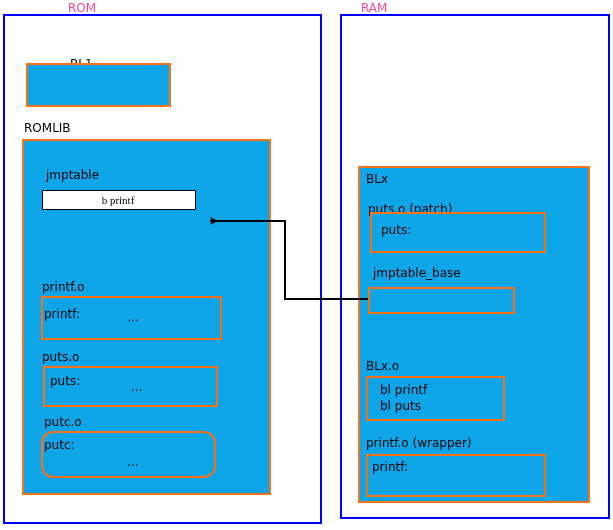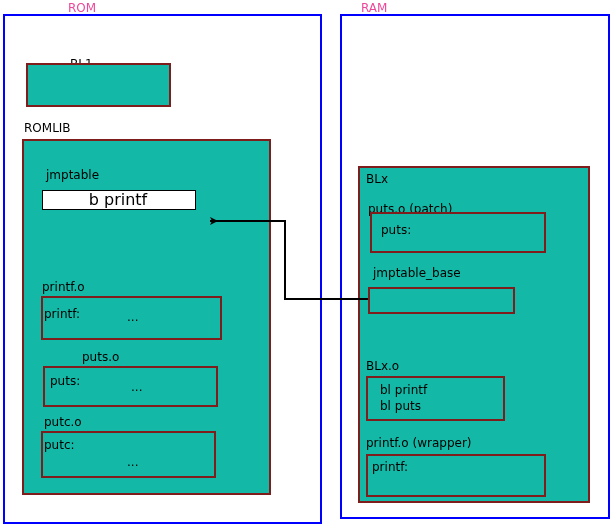--- a/index.html
+++ b/index.html
@@ -24,23 +24,23 @@
   .region-label {
     position: absolute;
     font-size: 12px;
     color: #ec4899;
     white-space: nowrap;
     line-height: 14px;
     margin-left: 8px;
   }
   .box {
     position: absolute;
-    border: 2px solid #7f1d1d;
+    border: 2px solid #f97316;
     box-sizing: border-box;
-    background: #14b8a6;
+    background: #0ea5e9;
   }
   .box-thin {
     position: absolute;
     border: 1.5px solid #000000;
     box-sizing: border-box;
     background: #ffffff;
   }
   .label {
     position: absolute;
     font-size: 12px;
@@ -50,25 +50,26 @@
   }
   .celltext {
     position: absolute;
     font-size: 12px;
     color: #000000;
     white-space: pre;
     line-height: 14px;
   }
   .centered {
     position: absolute;
-    font-size: 16px;
+    font-size: 11px;
     color: #000000;
     white-space: nowrap;
     text-align: center;
     line-height: 14px;
+    font-family: Liberation Serif, serif;
   }
   svg.arrow-layer {
     position: absolute;
     left: 0;
     top: 0;
     width: 613px;
     height: 530px;
     pointer-events: none;
   }
 </style>
@@ -93,28 +94,28 @@
   <div class="box-thin" style="left:42px; top:190px; width:154px; height:20px;">
     <span class="centered" style="left:0; top:2px; width:150px;">b printf</span>
   </div>
 
   <div class="label" style="left:42px; top:280px;">printf.o</div>
   <div class="box" style="left:41px; top:296px; width:181px; height:44px;">
     <span class="celltext" style="left:1px; top:9px;">printf:</span>
     <span class="celltext" style="left:84px; top:12px;">...</span>
   </div>
 
-  <div class="label" style="left:42px; top:350px;margin-left:40px;">puts.o</div>
+  <div class="label" style="left:42px; top:350px;">puts.o</div>
   <div class="box" style="left:43px; top:366px; width:175px; height:41px;">
     <span class="celltext" style="left:5px; top:6px;">puts:</span>
     <span class="celltext" style="left:86px; top:12px;">...</span>
   </div>
 
   <div class="label" style="left:44px; top:415px;">putc.o</div>
-  <div class="box" style="left:41px; top:431px; width:175px; height:47px;">
+  <div class="box" style="left:41px; top:431px; width:175px; height:47px;border-radius:12px;">
     <span class="celltext" style="left:1px; top:5px;">putc:</span>
     <span class="celltext" style="left:84px; top:22px;">...</span>
   </div>
 
   <div class="region-label" style="left:353px; top:1px;">RAM</div>
   <div class="region" style="left:340px; top:14px; width:270px; height:505px;"></div>
 
   <div class="box" style="left:358px; top:166px; width:232px; height:337px;"></div>
   <div class="label" style="left:366px; top:172px;">BLx</div>
 

